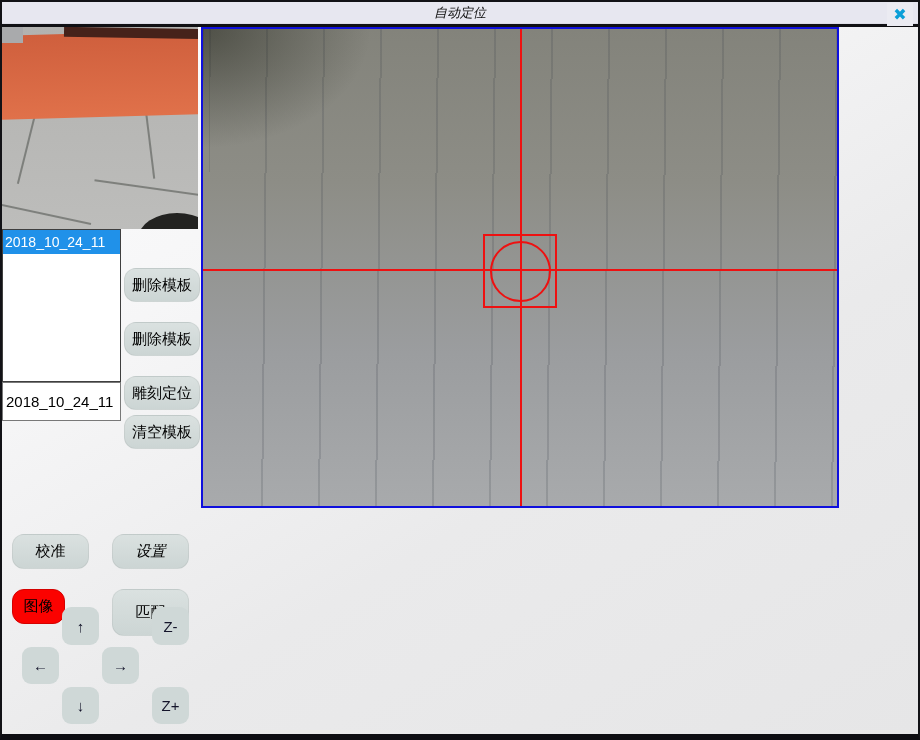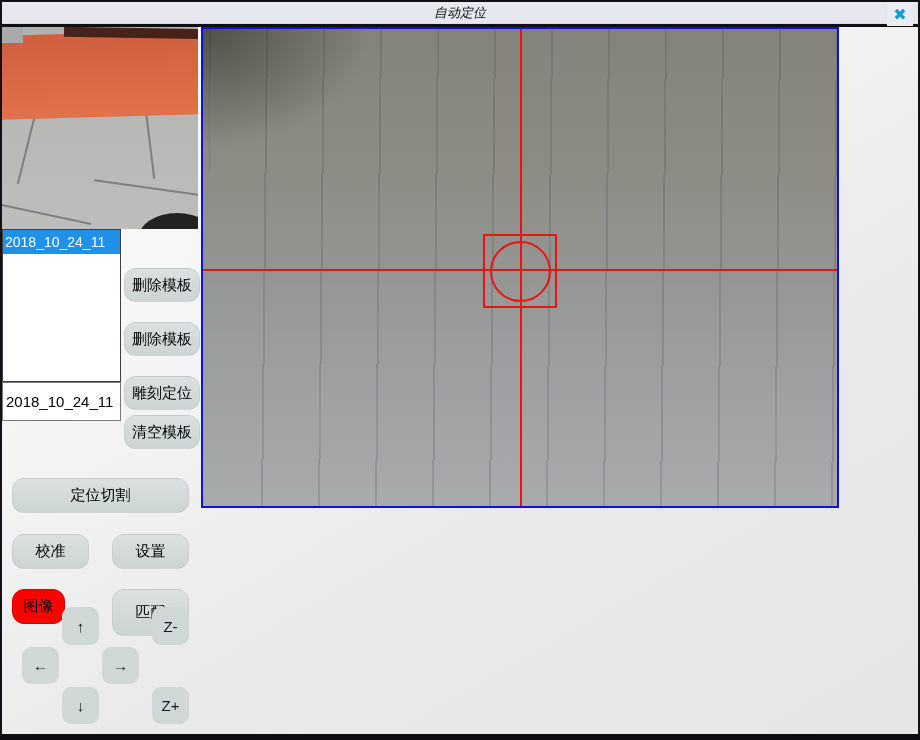--- a/index.html
+++ b/index.html
@@ -73,21 +73,21 @@
     background:linear-gradient(180deg,#dae1e0,#ccd5d4);
     border:1px solid rgba(0,0,0,.05); border-radius:12px;
     font-size:15px; color:#000; cursor:pointer;margin-top:36px;
   }
   .btn-del     { left:122px; top:230px; width:76px; height:34px; }
   .btn-clear   { left:122px; top:284px; width:76px; height:34px; }
   .btn-engrave { left:122px; top:338px; width:76px; height:34px;text-align:right; }
   .btn-add     { left:122px; top:377px; width:76px; height:34px; }
   .btn-cut     { left:10px;  top:440px; width:177px; height:35px; }
   .btn-cal     { left:10px;  top:496px; width:77px;  height:35px; }
-  .btn-set     { left:110px; top:496px; width:77px;  height:35px; }
+  .btn-set     { left:110px; top:496px; width:77px;  height:35px;font-style:italic; }
   .btn-img     { left:10px;  top:551px; width:53px;  height:35px;
                  background:#fb0200; border-color:#d40100; }
   .btn-match   { left:110px; top:551px; width:77px;  height:47px; }
 
   .jog {
     position:absolute; display:flex; align-items:center; justify-content:center;
     background:#cfd8d7; border-radius:9px; font-size:15px; color:#14142a; cursor:pointer;
   }
   .jog-up     { left:60px;  top:605px; width:37px; height:38px; }
   .jog-zminus { left:150px; top:605px; width:37px; height:38px; }
@@ -142,21 +142,20 @@
       <div class="list-item-selected">2018_10_24_11</div>
     </div>
 
     <input class="name-input" type="text" value="2018_10_24_11" style="">
 
     <div class="btn btn-del">删除模板</div>
     <div class="btn btn-clear">删除模板</div>
     <div class="btn btn-engrave">雕刻定位</div>
     <div class="btn btn-add">清空模板</div>
 
-    <div class="btn btn-cut">定位切割</div>
     <div class="btn btn-cal">校准</div>
     <div class="btn btn-set">设置</div>
     <div class="btn btn-img">图像</div>
     <div class="btn btn-match">匹配</div>
 
     <div class="jog jog-up">↑</div>
     <div class="jog jog-zminus">Z-</div>
     <div class="jog jog-left">←</div>
     <div class="jog jog-right">→</div>
     <div class="jog jog-down">↓</div>

